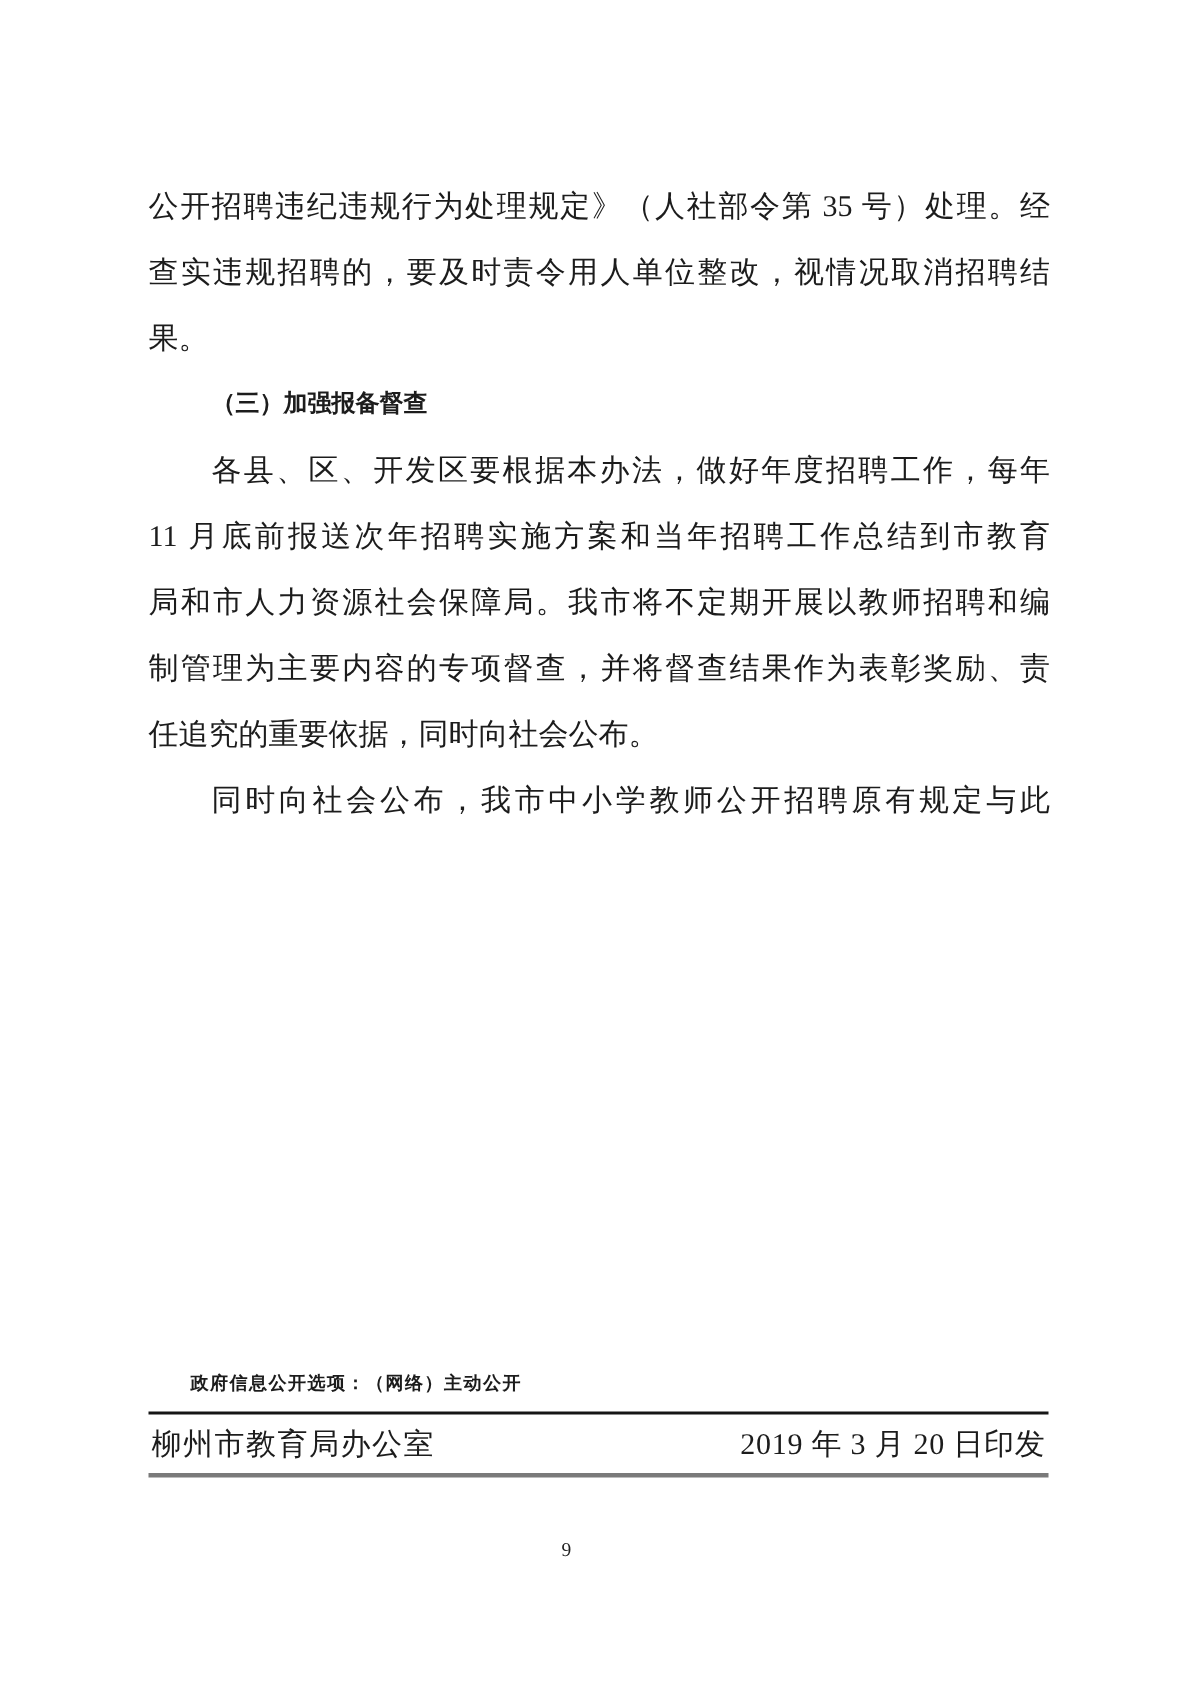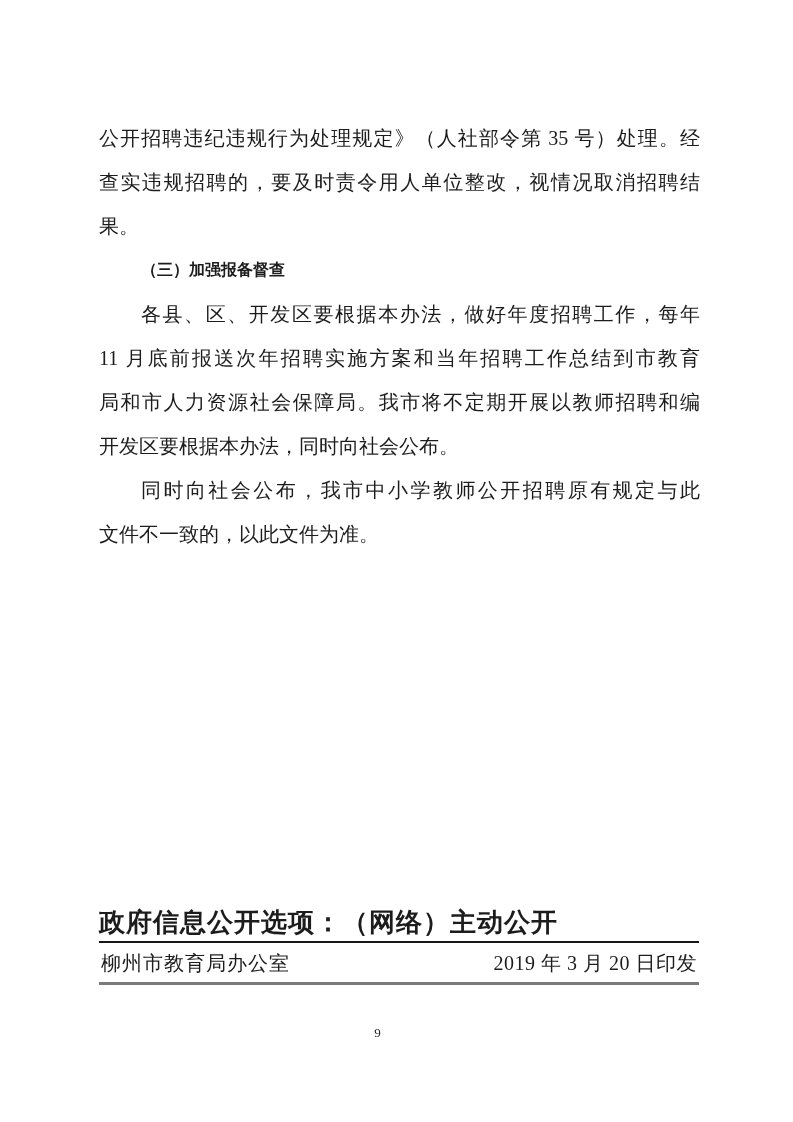--- a/index.html
+++ b/index.html
@@ -46,23 +46,24 @@
   
   .footer {
     position: absolute;
     left: 99px;
     top: 908px;
     width: 600px;
   }
   .publicity {
     font-family: "Liberation Sans", "DejaVu Sans", sans-serif;
     font-weight: bold;
-    font-size: 26px;
+    font-size: 12px;
     line-height: 28px;
     letter-spacing: 1px;
+    margin-left: 28px;
   }
   .rule-top {
     margin-top: 5px;
     border-top: 2px solid #161616;
     height: 0;
   }
   .imprint-row {
     display: flex;
     justify-content: space-between;
     align-items: center;
@@ -99,23 +100,23 @@
 
   <main class="doc-body">
 
   <div class="line">公开招聘违纪违规行为处理规定》（人社部令第 35 号）处理。经</div>
       <div class="line">查实违规招聘的，要及时责令用人单位整改，视情况取消招聘结</div>
       <div class="line last">果。</div>
       <div class="line heading last indent">（三）加强报备督查</div>
       <div class="line indent">各县、区、开发区要根据本办法，做好年度招聘工作，每年</div>
       <div class="line">11 月底前报送次年招聘实施方案和当年招聘工作总结到市教育</div>
       <div class="line">局和市人力资源社会保障局。我市将不定期开展以教师招聘和编</div>
-      <div class="line last">开发区要根据本办法，同时向社会公布。</div>
+      <div class="line">制管理为主要内容的专项督查，并将督查结果作为表彰奖励、责</div>
+      <div class="line last">任追究的重要依据，同时向社会公布。</div>
       <div class="line indent">同时向社会公布，我市中小学教师公开招聘原有规定与此</div>
-      <div class="line last">文件不一致的，以此文件为准。</div>
     </main>
 
   <footer class="footer">
     <div class="publicity">政府信息公开选项：（网络）主动公开</div>
     <div class="rule-top"></div>
     <div class="imprint-row">
       <span class="issuer">柳州市教育局办公室</span>
       <span class="print-date">2019 年 3 月 20 日印发</span>
     </div>
     <div class="rule-bottom"></div>

